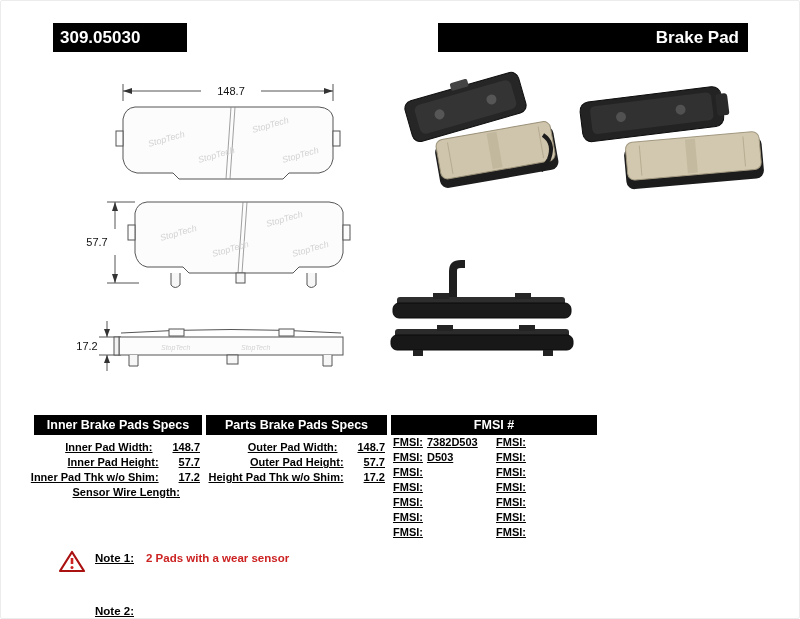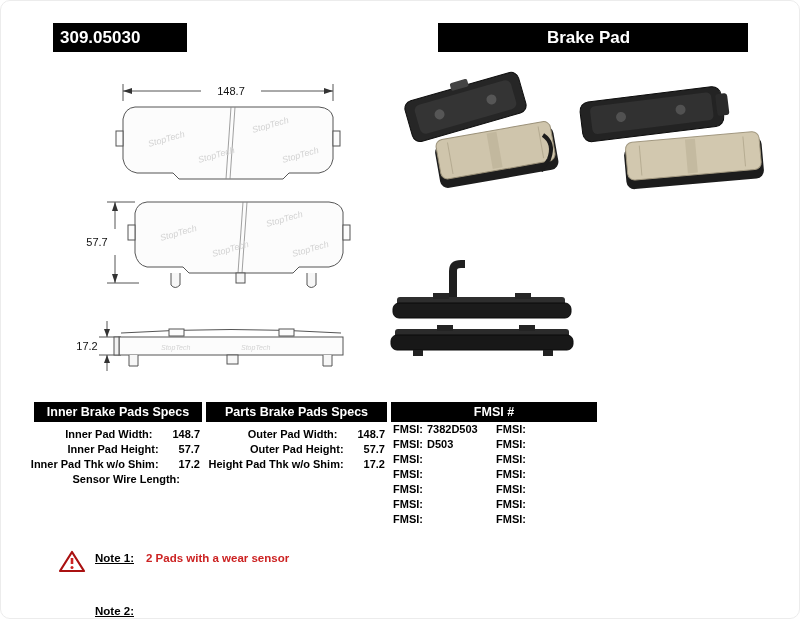--- a/index.html
+++ b/index.html
@@ -1,31 +1,31 @@
 <!DOCTYPE html>
 <html><head>
 <meta charset="utf-8">
 <style>
   * { box-sizing: border-box; }
   html,body { margin:0; padding:0; background:#ffffff; }
   .page {
     position:relative; width:800px; height:619px; background:#fff;
     font-family:"Liberation Sans", sans-serif; color:#000;
-    border:1px solid #ececec; border-radius:10px; overflow:hidden;
+    border:1px solid #ececec; border-radius:2px; overflow:hidden;
   }
   .bar {
     position:absolute; top:22px; height:29px; background:#000; color:#fff;
     font-size:17px; font-weight:bold; line-height:29px;
   }
   .bar.part { left:52px; width:134px; padding-left:7px; }
-  .bar.type { left:437px; width:310px; text-align:center; padding-right:9px; }
+  .bar.type { left:437px; width:310px; text-align:right; padding-right:9px; }
 
   .drawing-svg { position:absolute; left:30px; top:60px; }
 
-  .spec-col { position:absolute; top:401px; }
+  .spec-col { position:absolute; top:414px;text-decoration:underline; }
   .spec-header {
     background:#000; color:#fff; font-weight:bold; font-size:12.5px;
     text-align:center; height:20px; line-height:20px; white-space:nowrap;
   }
   .spec-rows { padding-top:5px; }
   .spec-row {
     display:flex; gap:4px; font-size:11px; font-weight:bold; line-height:15px;
     white-space:nowrap;
   }
   .align-right .spec-row { justify-content:flex-end; padding-right:2px;gap:20px; }

